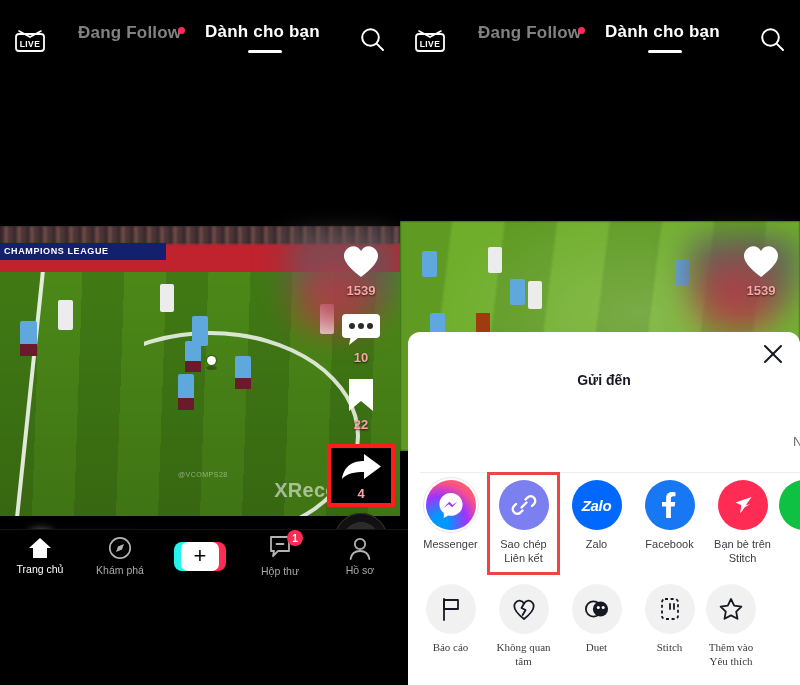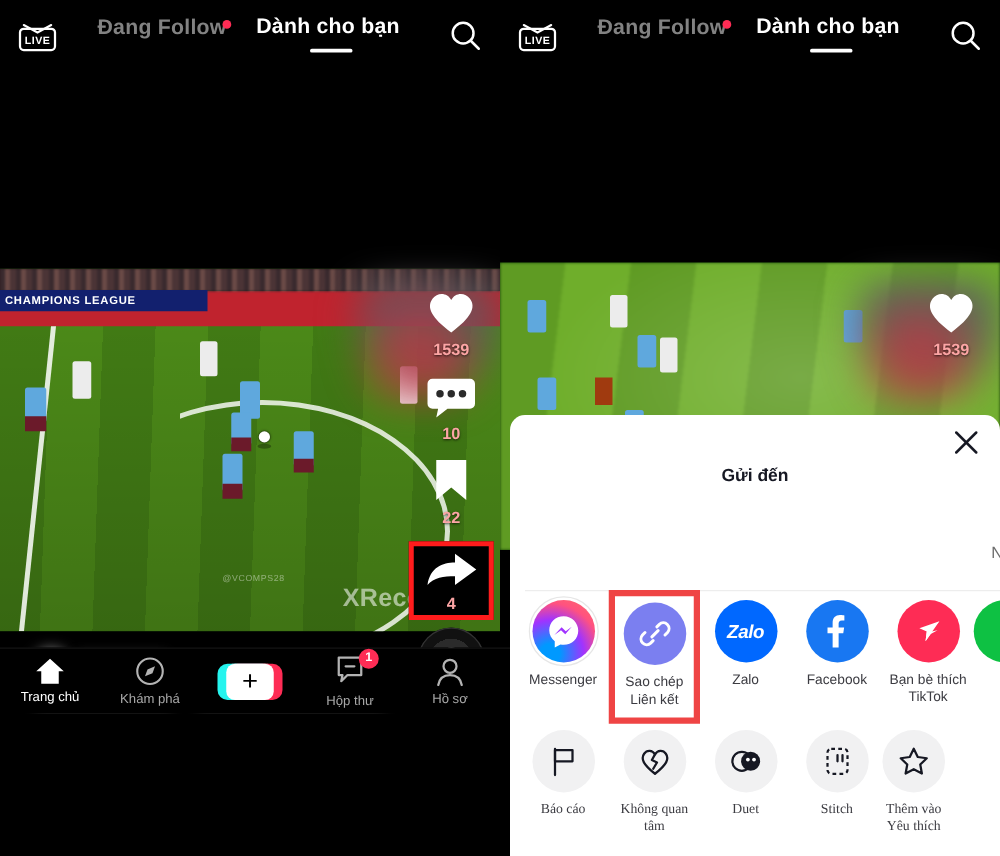--- a/index.html
+++ b/index.html
@@ -5,21 +5,21 @@
   * { margin:0; padding:0; box-sizing:border-box; }
   html, body {
     width:800px; height:685px;
     background:#000;
     font-family:"Liberation Sans", sans-serif;
     overflow:hidden;
   }
   .screen { position:relative; width:800px; height:685px; background:#000; }
 
   
-  .panel { position:absolute; top:5px; width:400px; height:566px; background:#000; overflow:hidden; }
+  .panel { position:absolute; top:16px; width:400px; height:566px; background:#000; overflow:hidden; }
   .panel-left  { left:0; }
   .panel-right { left:400px; }
 
   
   .topbar {
     position:absolute; top:0; left:0; width:400px; height:50px;
     display:flex; align-items:center; z-index:30;
   }
   .live-btn {
     position:absolute; left:10px; top:6px; width:40px; height:34px;
@@ -188,21 +188,21 @@
     color:#3a3a3a; font-size:13px; overflow:hidden; opacity:.75; }
 
   .approw { position:absolute; left:0; top:148px; width:392px;
     display:flex; align-items:flex-start; padding-left:6px; }
   .appitem { width:73px; display:flex; flex-direction:column; align-items:center;
     flex:0 0 73px; }
   .appicon { width:50px; height:50px; border-radius:50%;
     display:flex; align-items:center; justify-content:center; position:relative; }
   .applabel { margin-top:8px; font-size:11px; color:#3c3c42; text-align:center;
     line-height:1.25; }
-  .hl-box { border:5px solid #ef4444; padding:5px 2px 6px; margin-top:-8px; }
+  .hl-box { border:3px solid #ef4444; padding:5px 2px 6px; margin-top:-8px; }
 
   .optrow { position:absolute; left:0; top:252px; width:392px;
     display:flex; align-items:flex-start; padding-left:6px; }
   .optitem { width:73px; display:flex; flex-direction:column; align-items:center;
     flex:0 0 73px;font-family:Liberation Serif, serif; }
   .opticon { width:50px; height:50px; border-radius:50%; background:#f1f1f2;
     display:flex; align-items:center; justify-content:center; }
   .optlabel { margin-top:7px; font-size:11px; color:#3c3c42; text-align:center;
     line-height:1.25; }
 
@@ -472,21 +472,21 @@
         <div class="applabel">Facebook</div>
       </div>
 
       <div class="appitem">
         <div class="appicon tkfriend">
           <svg width="30" height="30" viewBox="0 0 30 30">
             <path d="M23.5 7 L7.5 12.6 L13.4 15.2 L12.4 23 L16.6 17.2 L22 14.2 L16.4 15.4 Z" fill="#fff"></path>
             <path d="M23.5 7 L12.4 23 L13.4 15.2 Z" fill="#fff"></path>
           </svg>
         </div>
-        <div class="applabel">Bạn bè thích TikTok</div>
+        <div class="applabel">Bạn bè trên Stitch</div>
       </div>
 
       <div class="appitem" style="flex:0 0 40px">
         <div class="appicon green-cut"></div>
         <div class="applabel"></div>
       </div>
     </div>
 
     <div class="optrow">
 

